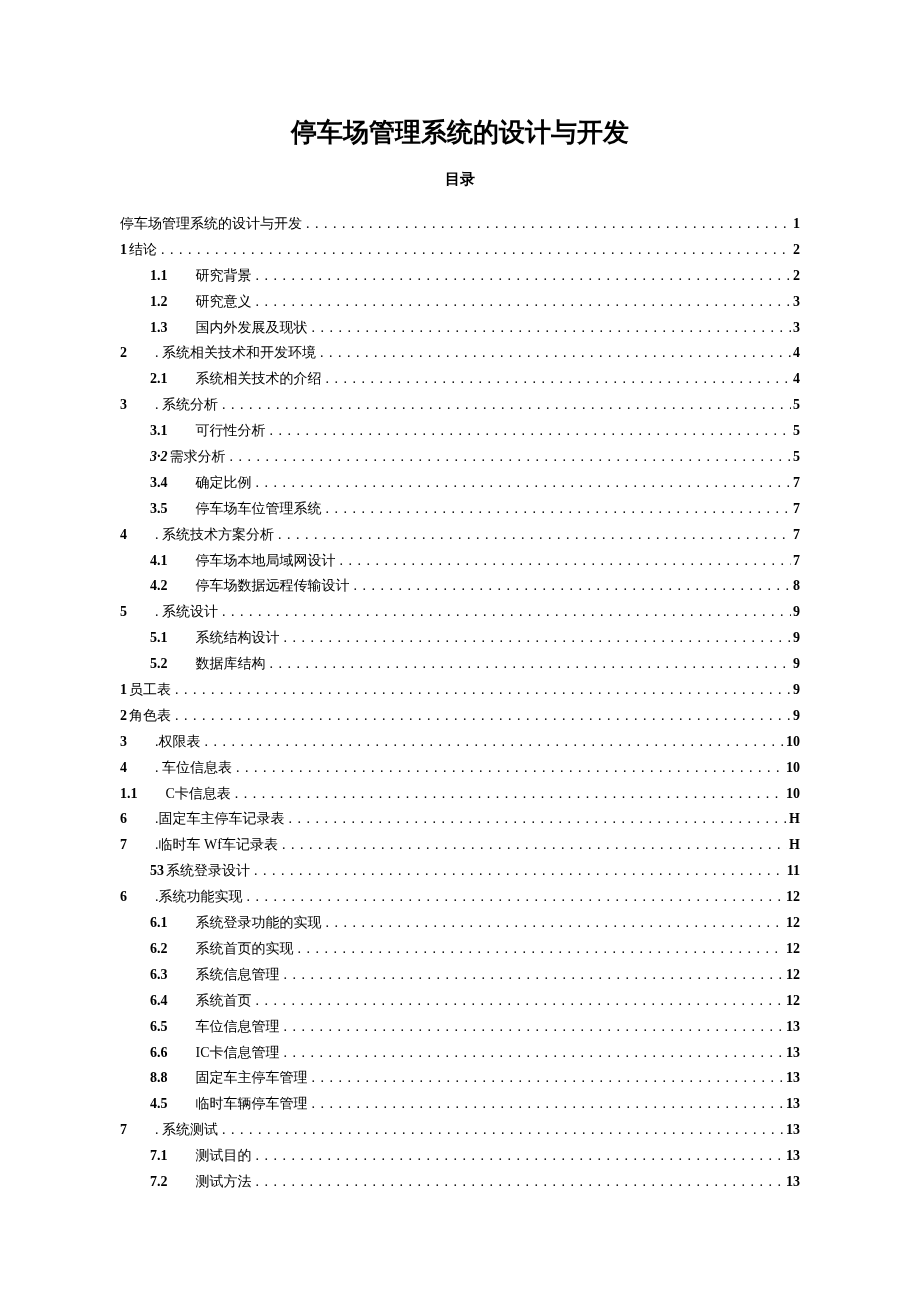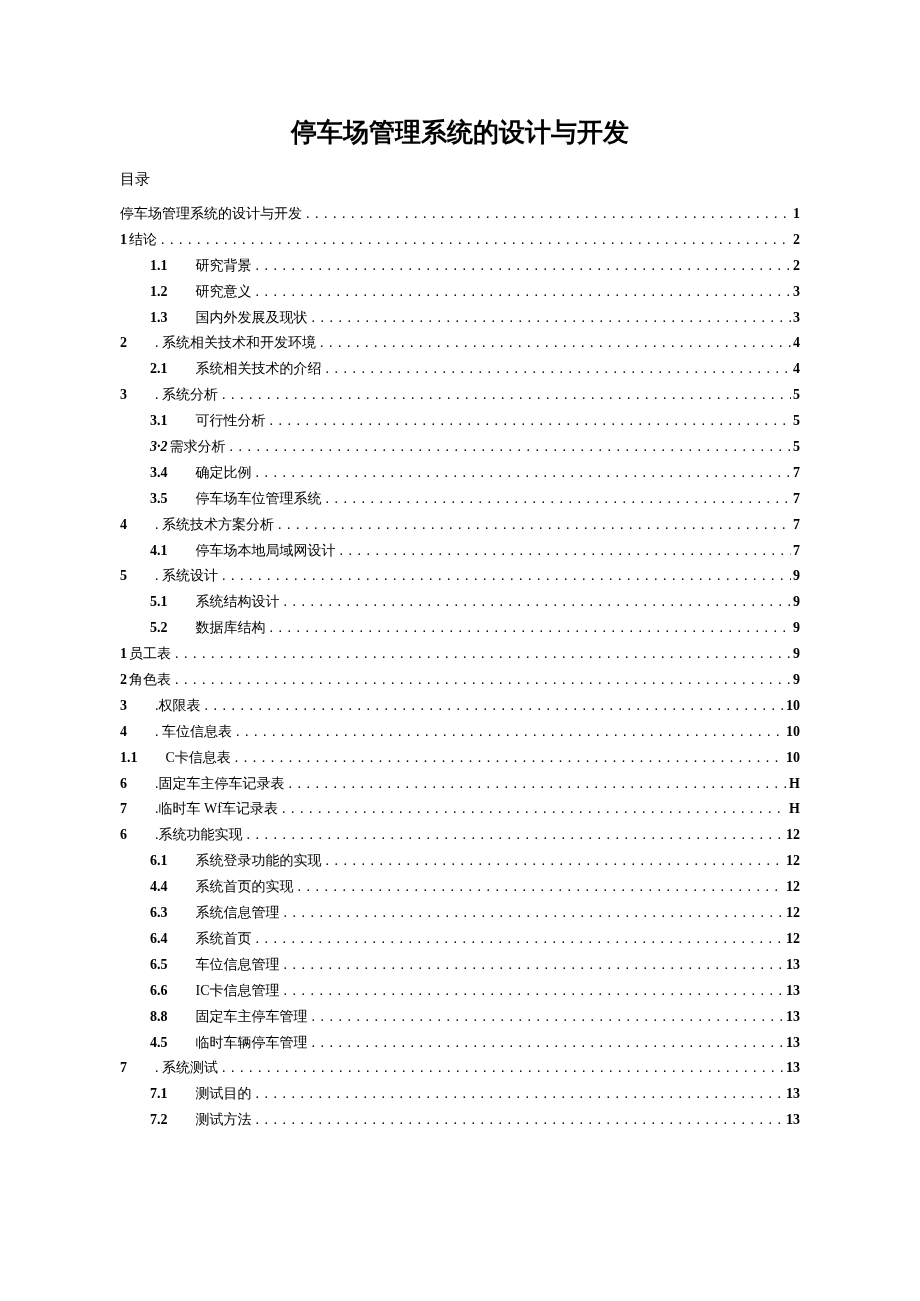--- a/index.html
+++ b/index.html
@@ -12,23 +12,25 @@
       padding: 115px 120px 60px 120px;
     }
     .doc-title {
       text-align: center;
       font-size: 26px;
       font-weight: bold;
       font-family: "SimHei", "黑体", sans-serif;
       margin-bottom: 20px;
     }
     .toc-heading {
+      text-align: center;
       font-size: 15px;
-      margin-bottom: 12px;
-      font-family: "SimSun", "宋体", serif;
+      margin-bottom: 22px;
+      font-family: "SimSun", "宋体", serif;
+      font-weight: bold;
     }
     .toc-list {
       font-size: 14px;
       line-height: 1.85;
     }
     .toc-row {
       display: flex;
       align-items: baseline;
       white-space: nowrap;
     }
@@ -135,20 +137,25 @@
     <div class="toc-row row-indent-0">
       <span class="row-label"><span class="num">4</span><span class="txt">. 系统技术方案分析</span></span>
       <span class="row-dots"></span>
       <span class="row-page">7</span>
     </div>
     <div class="toc-row row-indent-1">
       <span class="row-label"><span class="num">4.1</span><span class="txt">停车场本地局域网设计</span></span>
       <span class="row-dots"></span>
       <span class="row-page">7</span>
     </div>
+    <div class="toc-row row-indent-1">
+      <span class="row-label"><span class="num">4.2</span><span class="txt">停车场数据远程传输设计</span></span>
+      <span class="row-dots"></span>
+      <span class="row-page">8</span>
+    </div>
     <div class="toc-row row-indent-0">
       <span class="row-label"><span class="num">5</span><span class="txt">. 系统设计</span></span>
       <span class="row-dots"></span>
       <span class="row-page">9</span>
     </div>
     <div class="toc-row row-indent-1">
       <span class="row-label"><span class="num">5.1</span><span class="txt">系统结构设计</span></span>
       <span class="row-dots"></span>
       <span class="row-page">9</span>
     </div>
@@ -185,32 +192,37 @@
     <div class="toc-row row-indent-0">
       <span class="row-label"><span class="num">6</span><span class="txt">.固定车主停车记录表</span></span>
       <span class="row-dots"></span>
       <span class="row-page cn">H</span>
     </div>
     <div class="toc-row row-indent-0">
       <span class="row-label"><span class="num">7</span><span class="txt">.临时车 Wf车记录表</span></span>
       <span class="row-dots"></span>
       <span class="row-page cn">H</span>
     </div>
+    <div class="toc-row row-indent-1">
+      <span class="row-label"><span class="num" style="margin-right: 2px;">53</span><span class="txt">系统登录设计</span></span>
+      <span class="row-dots"></span>
+      <span class="row-page">11</span>
+    </div>
     <div class="toc-row row-indent-0">
       <span class="row-label"><span class="num">6</span><span class="txt">.系统功能实现</span></span>
       <span class="row-dots"></span>
       <span class="row-page">12</span>
     </div>
     <div class="toc-row row-indent-1">
       <span class="row-label"><span class="num">6.1</span><span class="txt">系统登录功能的实现</span></span>
       <span class="row-dots"></span>
       <span class="row-page">12</span>
     </div>
     <div class="toc-row row-indent-1">
-      <span class="row-label"><span class="num">4.4</span><span class="txt">系统首页的实现</span></span>
+      <span class="row-label"><span class="num">6.2</span><span class="txt">系统首页的实现</span></span>
       <span class="row-dots"></span>
       <span class="row-page">12</span>
     </div>
     <div class="toc-row row-indent-1">
       <span class="row-label"><span class="num">6.3</span><span class="txt">系统信息管理</span></span>
       <span class="row-dots"></span>
       <span class="row-page">12</span>
     </div>
     <div class="toc-row row-indent-1">
       <span class="row-label"><span class="num">6.4</span><span class="txt">系统首页</span></span>

